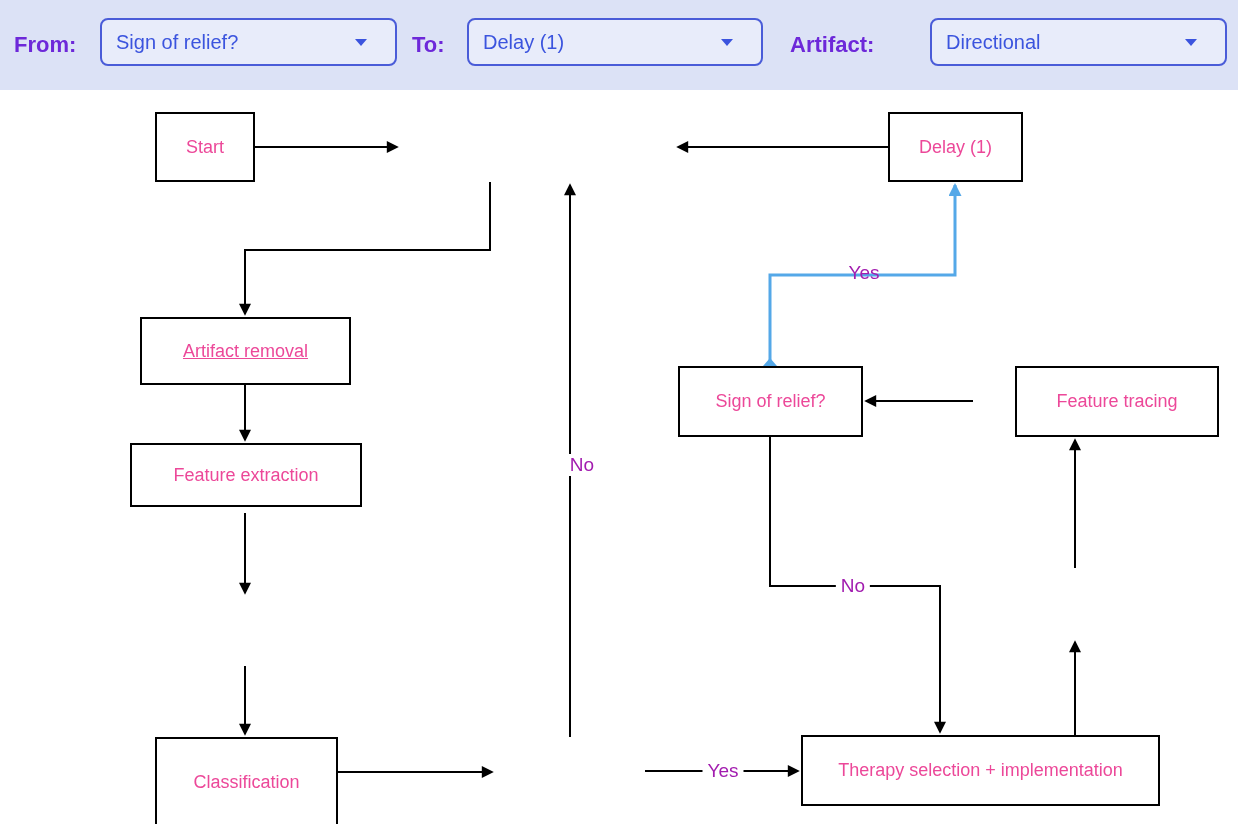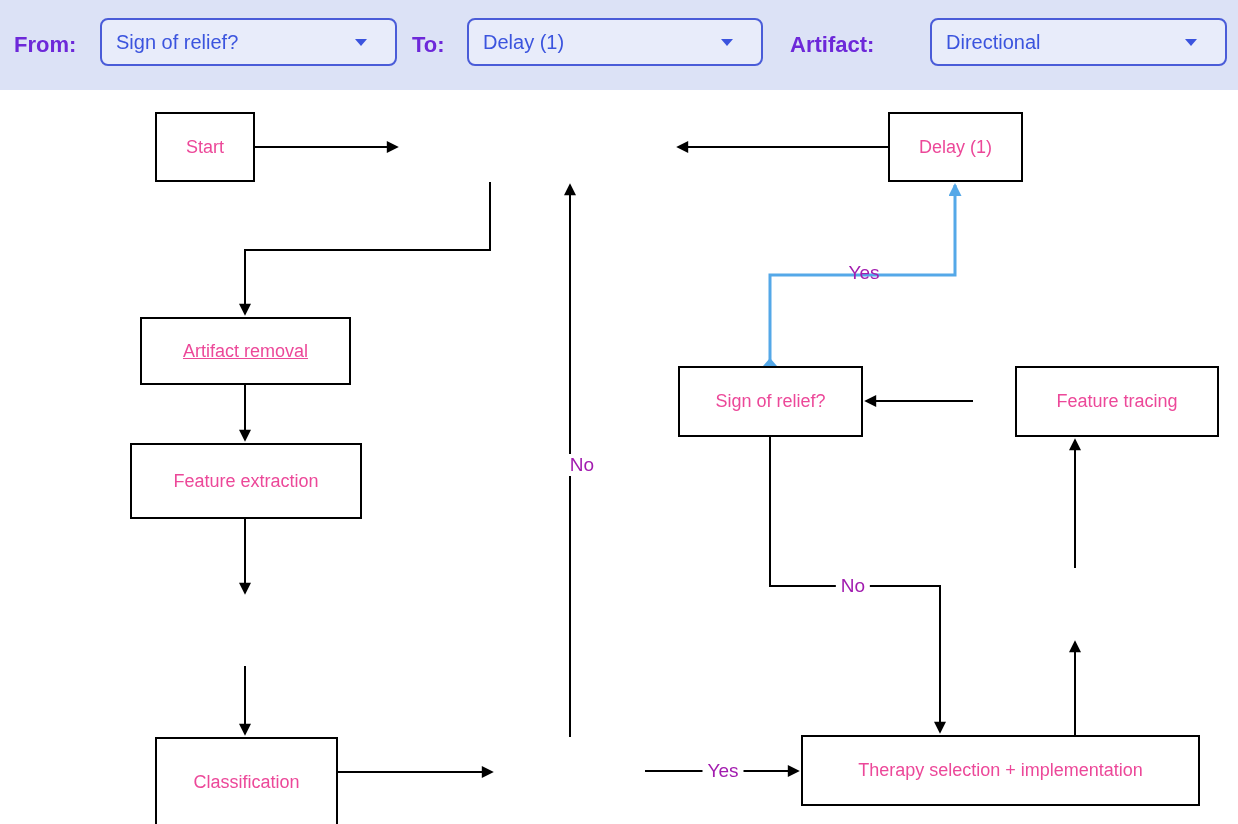--- a/index.html
+++ b/index.html
@@ -111,19 +111,19 @@
   </svg>
 
   <div class="edge-label" style="left:723px;top:771px;">Yes</div>
   <div class="edge-label" style="left:582px;top:465px;">No</div>
   <div class="edge-label" style="left:853px;top:586px;">No</div>
   <div class="edge-label no-bg" style="left:864px;top:273px;">Yes</div>
 
   <div class="node" style="left:155px;top:112px;width:100px;height:70px;">Start</div>
   <div class="node" style="left:888px;top:112px;width:135px;height:70px;">Delay (1)</div>
   <div class="node" style="left:140px;top:317px;width:211px;height:68px;text-decoration:underline;">Artifact removal</div>
-  <div class="node" style="left:130px;top:443px;width:232px;height:76px;">Feature extraction</div>
+  <div class="node" style="left:130px;top:443px;width:232px;height:64px;">Feature extraction</div>
   <div class="node" style="left:155px;top:737px;width:183px;height:90px;">Classification</div>
   <div class="node" style="left:678px;top:366px;width:185px;height:71px;">Sign of relief?</div>
   <div class="node" style="left:973px;top:366px;width:204px;height:71px;margin-left:42px;">Feature tracing</div>
-  <div class="node" style="left:801px;top:735px;width:399px;height:71px;">Therapy selection + implementation</div>
+  <div class="node" style="left:801px;top:735px;width:359px;height:71px;">Therapy selection + implementation</div>
 
 </div>
 
 </body></html>

